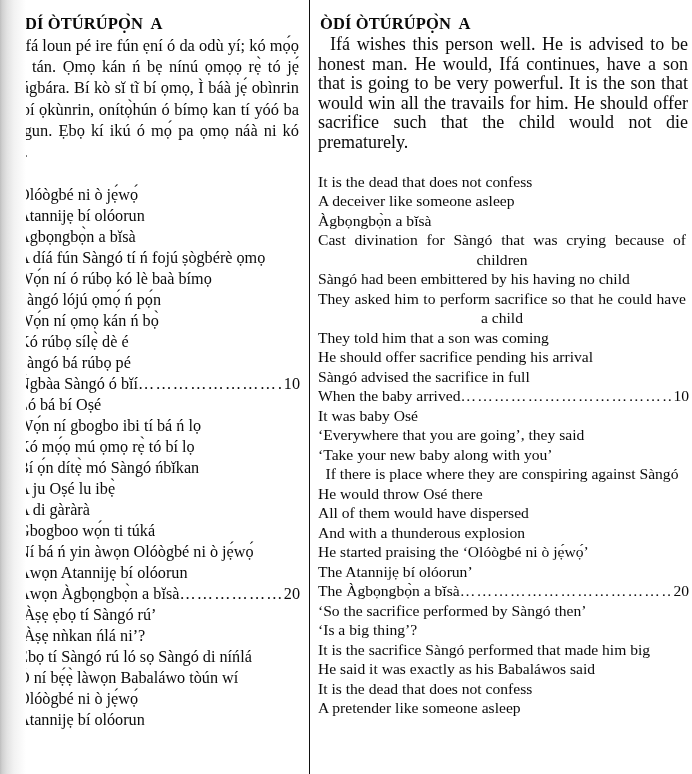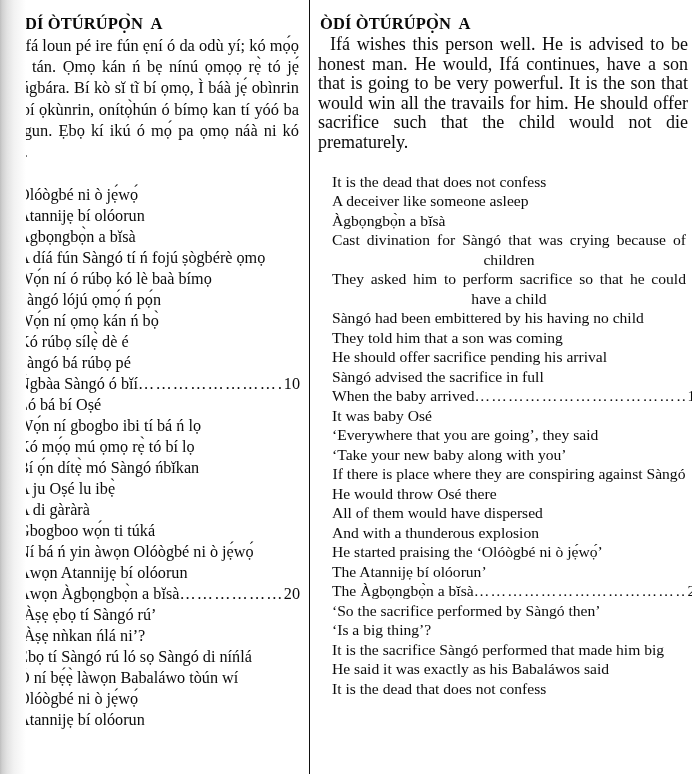--- a/index.html
+++ b/index.html
@@ -88,21 +88,21 @@
 
   .vline {
     font-size: 16.2px;
     line-height: 21.0px;
     white-space: nowrap;
     margin-left: 8px;
   }
   .col-right .vline {
     font-size: 15.6px;
     line-height: 19.5px;
-    margin-left: 14px;
+    margin-left: 0;
     white-space: normal;
   }
 
   
   .col-right .vline.wrap {
     white-space: normal;
     text-align: justify;
     text-align-last: center;
     padding-right: 2px;
   }
@@ -186,22 +186,22 @@
 
     <div class="col col-right">
       <div class="head">ÒDÍ ÒTÚRÚPỌ̀N  A</div>
       <p class="intro">Ifá wishes this person well. He is advised to be honest man. He would, Ifá continues, have a son that is going to be very powerful. It is the son that would win all the travails for him. He should offer sacrifice such that the child would not die prematurely.</p>
       <div class="gap-sm"></div>
       <div class="verse" id="right-verse">
           <div class="vline">It is the dead that does not confess</div>
           <div class="vline">A deceiver like someone asleep</div>
           <div class="vline">Àgbọngbọ̀n a bĭsà</div>
           <div class="vline wrap">Cast divination for Sàngó that was crying because of children</div>
+          <div class="vline" style="text-align: justify; white-space: normal;">Sàngó had been embittered by his having no child</div>
           <div class="vline wrap">They asked him to perform sacrifice so that he could have a child</div>
-          <div class="vline" style="text-align: justify; white-space: normal;">Sàngó had been embittered by his having no child</div>
           <div class="vline">They told him that a son was coming</div>
           <div class="vline">He should offer sacrifice pending his arrival</div>
           <div class="vline">Sàngó advised the sacrifice in full</div>
           <div class="vline">
             <span class="leader">
               <span class="lead-txt">When the baby arrived</span>
               <span class="dots">……………………………………………………………………………………</span>
               <span class="lead-num">10</span>
             </span>
           </div>
@@ -219,17 +219,18 @@
               <span class="lead-txt">The Àgbọngbọ̀n a bĭsà</span>
               <span class="dots">……………………………………………………………………………………</span>
               <span class="lead-num">20</span>
             </span>
           </div>
           <div class="vline">‘So the sacrifice performed by Sàngó then’</div>
           <div class="vline">‘Is a big thing’?</div>
           <div class="vline">It is the sacrifice Sàngó performed that made him big</div>
           <div class="vline">He said it was exactly as his Babaláwos said</div>
           <div class="vline">It is the dead that does not confess</div>
+          <div class="vline">A pretender like someone asleep</div>
         </div>
     </div>
 
   </div>
 </div>
 
 </body></html>

